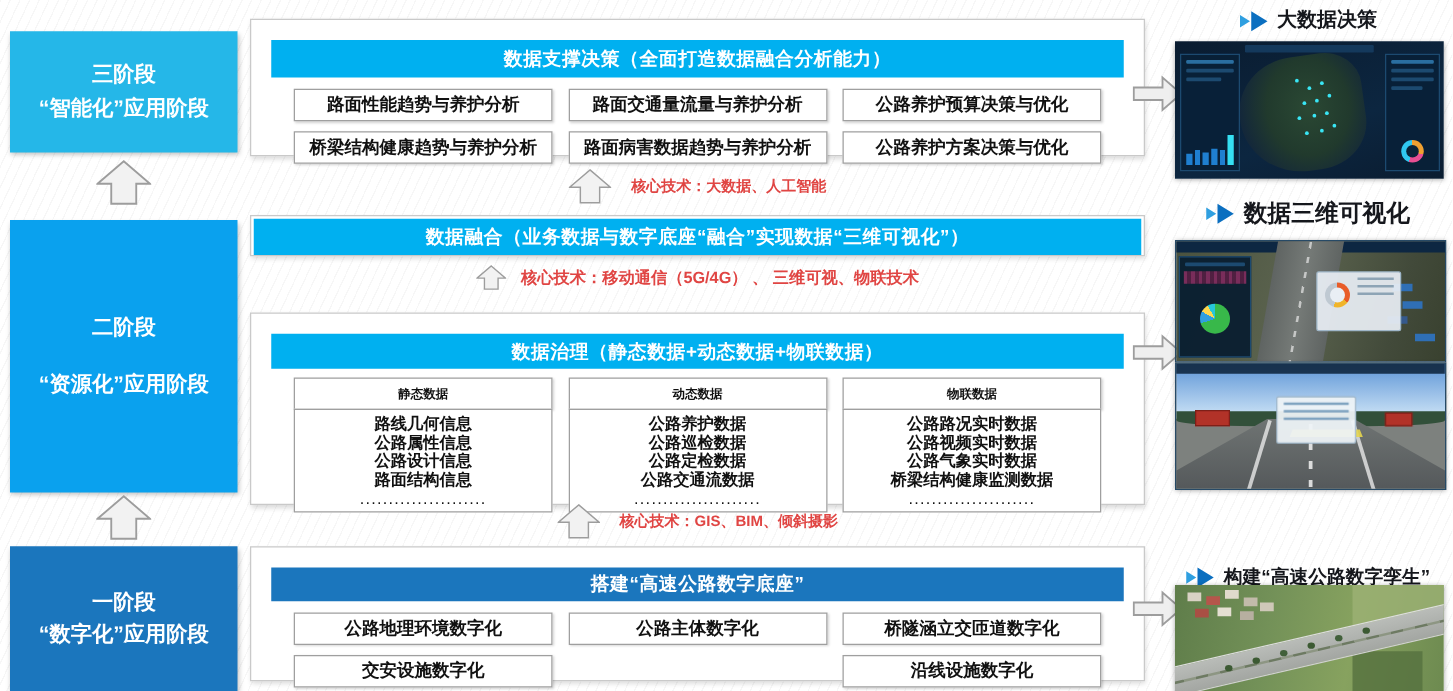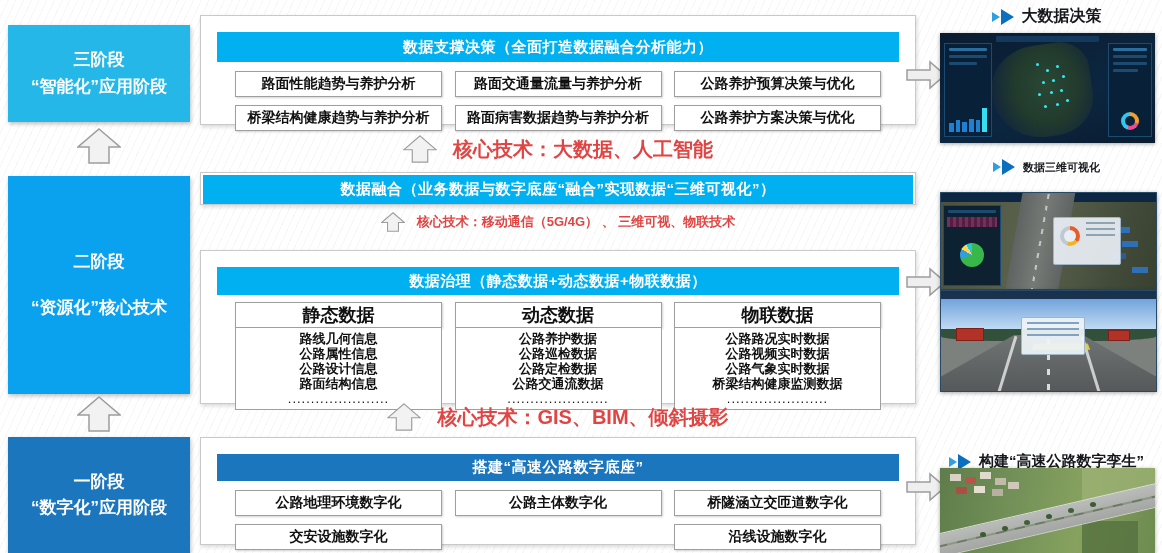--- a/index.html
+++ b/index.html
@@ -33,37 +33,37 @@
   .sec-gov .hbar{height:28px;}
   .sec-found{top:437px;height:108px;}
   .sec-found .hbar{height:27px;}
   .grid6{display:flex;flex-wrap:wrap;justify-content:space-between;padding:9px 18px 0;row-gap:8px;}
   .wbox{width:207px;height:26px;box-sizing:border-box;border:1px solid #9f9f9f;background:#fff;
     display:flex;align-items:center;justify-content:center;font-size:14px;font-weight:bold;color:#111;
     box-shadow:1px 1px 2px rgba(0,0,0,.18);}
   .cols{display:flex;justify-content:space-between;padding:7px 18px 0;}
   .col{width:207px;}
   .col-head{box-sizing:border-box;border:1px solid #9f9f9f;height:26px;display:flex;align-items:center;justify-content:center;
-    font-size:18px;font-weight:bold;color:#111;background:#fff;box-shadow:1px 1px 2px rgba(0,0,0,.18);}
+    font-size:10px;font-weight:bold;color:#111;background:#fff;box-shadow:1px 1px 2px rgba(0,0,0,.18);}
   .col-body{box-sizing:border-box;border:1px solid #9f9f9f;margin-top:-1px;background:#fff;
     padding:3px 0;text-align:center;font-size:13px;line-height:15px;font-weight:600;color:#111;}
   .dots{font-weight:400;letter-spacing:1px;}
   
   .tech{position:absolute;left:200px;width:716px;display:flex;align-items:center;justify-content:center;gap:16px;
-    color:#e04543;font-weight:bold;font-size:20px;}
+    color:#e04543;font-weight:bold;font-size:12px;}
   .t1{top:129px;height:40px;}
   .t2{top:208px;height:27px;font-size:13px;gap:12px;}
   .t3{top:397px;height:40px;}
   
   .rarrow{position:absolute;left:906px;}
   .r1{top:60px;} .r2{top:267px;} .r3{top:472px;}
   .rlabel{position:absolute;left:930px;width:232px;display:flex;align-items:center;justify-content:center;gap:7px;
     font-weight:bold;color:#15171c;}
   .l1{top:6px;font-size:16px;}
-  .l2{top:158px;font-size:11px;}
+  .l2{top:158px;font-size:19px;}
   .l3{top:452px;font-size:15px;}
   .shot{position:absolute;left:940px;width:215px;overflow:hidden;box-shadow:0 1px 4px rgba(0,0,0,.35);}
   
   .dash1{top:33px;height:110px;background:linear-gradient(160deg,#0a1c30,#0c2640 60%,#0a1c30);}
   .d1-bar{position:absolute;top:3px;left:26%;width:48%;height:6px;background:#14395c;border-radius:1px;}
   .d1-map{position:absolute;left:52px;top:12px;width:100px;height:92px;
     background:radial-gradient(60px 70px at 55% 45%,#2c4a33,#223b2c 55%,#14283a 90%);
     border-radius:46% 30% 40% 50%;transform:rotate(-8deg);opacity:.95;}
   .d1-net{position:absolute;left:96px;top:30px;width:3px;height:3px;border-radius:50%;background:#39e6f5;
     box-shadow:10px 6px 0 #39e6f5,20px 2px 0 #39e6f5,6px 18px 0 #39e6f5,16px 16px 0 #39e6f5,26px 12px 0 #39e6f5,
@@ -140,21 +140,21 @@
 
   <div class="stage s3">
     <div>三阶段</div>
     <div>“智能化”应用阶段</div>
   </div>
   <svg class="uparrow a1" width="44" height="36" viewBox="0 0 44 36">
     <polygon points="22,1 43,19 32,19 32,35 12,35 12,19 1,19" fill="#f2f2f2" stroke="#9d9d9d" stroke-width="1.5"></polygon>
   </svg>
   <div class="stage s2">
     <div>二阶段</div>
-    <div>“资源化”核心技术</div>
+    <div>“资源化”应用阶段</div>
   </div>
   <svg class="uparrow a2" width="44" height="36" viewBox="0 0 44 36">
     <polygon points="22,1 43,19 32,19 32,35 12,35 12,19 1,19" fill="#f2f2f2" stroke="#9d9d9d" stroke-width="1.5"></polygon>
   </svg>
   <div class="stage s1">
     <div>一阶段</div>
     <div>“数字化”应用阶段</div>
   </div>
 
   <div class="section sec-decision">

